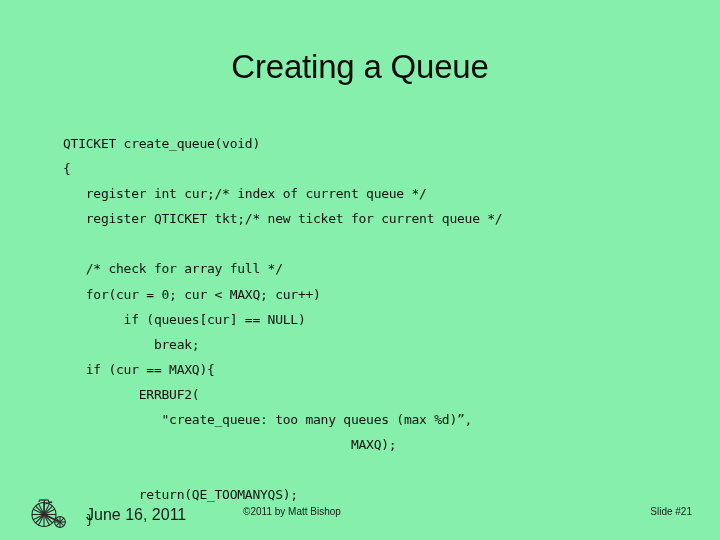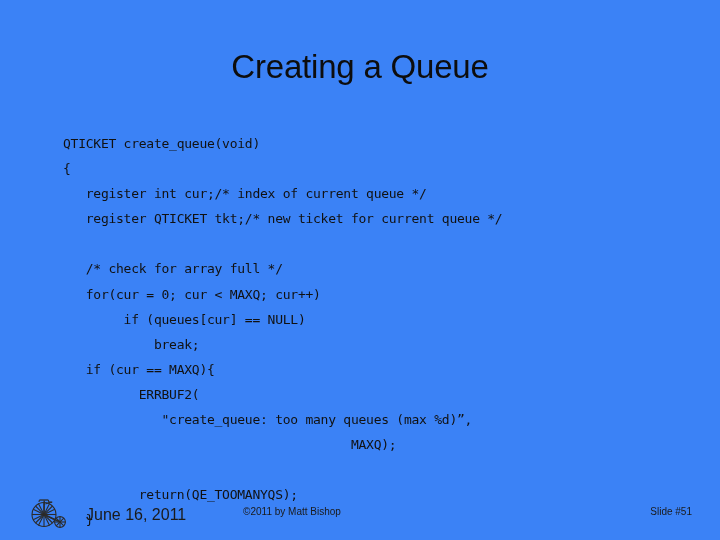--- a/index.html
+++ b/index.html
@@ -104,21 +104,21 @@
     top: 12px;
     font-family: "Liberation Sans", sans-serif;
     font-size: 10px;
     color: #1a1a1a;
     white-space: pre;
   }
 </style>
 </head>
 <body>
 
-<div id="slide" style="background: #3b82f6;">
+<div id="slide" style="background: #86efac;">
 
   <div id="slide-title">Creating a Queue</div>
 
   <div id="code-block" style="color: rgb(17, 17, 17);"><span class="code-line">QTICKET create_queue(void)</span><span class="code-line">{</span><span class="code-line">   register int cur;/* index of current queue */</span><span class="code-line">   register QTICKET tkt;/* new ticket for current queue */</span><span class="code-line blank">&nbsp;</span><span class="code-line">   /* check for array full */</span><span class="code-line">   for(cur = 0; cur &lt; MAXQ; cur++)</span><span class="code-line">        if (queues[cur] == NULL)</span><span class="code-line">            break;</span><span class="code-line">   if (cur == MAXQ){</span><span class="code-line">          ERRBUF2(</span><span class="code-line">             "create_queue: too many queues (max %d)”,</span><span class="code-line">                                      MAXQ);</span><span class="code-line blank">&nbsp;</span><span class="code-line">          return(QE_TOOMANYQS);</span><span class="code-line">   }</span></div>
 
   <div id="footer">
 
     <div id="footer-logo">
       <svg viewBox="0 0 36 34" width="36" height="34" aria-hidden="true">
         <g fill="none" stroke="#2b2b2b" stroke-width="1.1">
@@ -153,17 +153,17 @@
           <line x1="14.4" y1="9.0" x2="18.6" y2="7.6"></line>
           <line x1="17.4" y1="7.2" x2="21.2" y2="7.2" stroke-width="1.5"></line>
         </g>
       </svg>
     </div>
 
     <div id="footer-date">June 16, 2011</div>
 
     <div id="footer-copyright">©2011 by Matt Bishop</div>
 
-    <div id="footer-slidenum">Slide #51</div>
+    <div id="footer-slidenum">Slide #21</div>
 
   </div>
 
 </div>
 
 </body></html>

